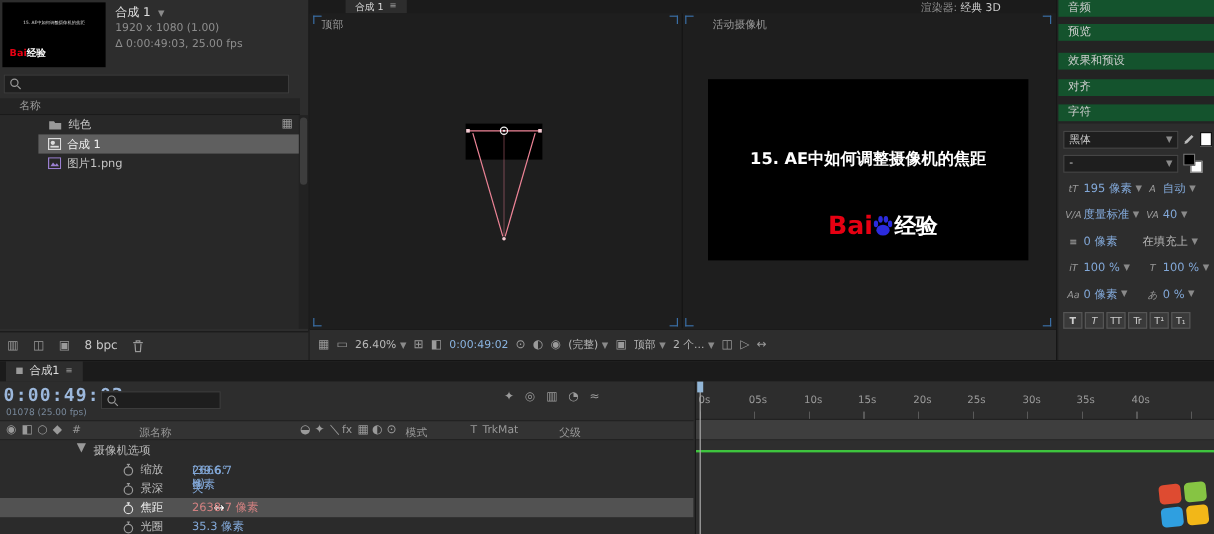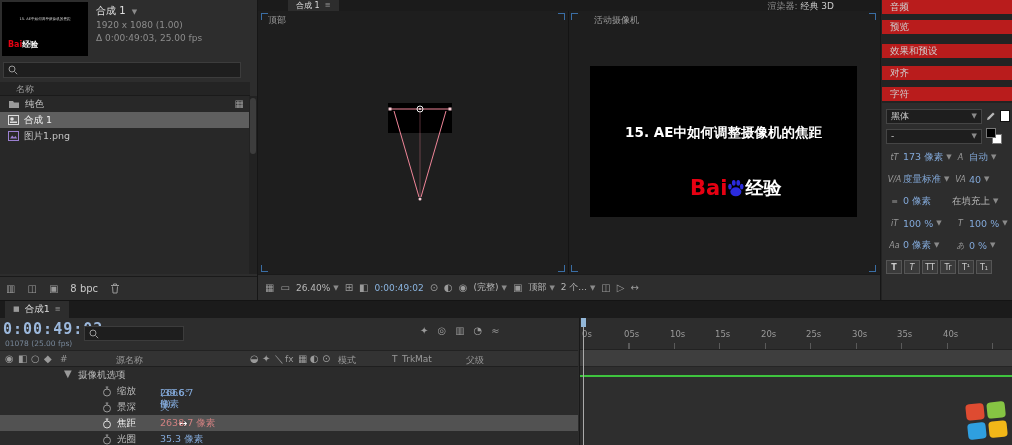--- a/index.html
+++ b/index.html
@@ -17,21 +17,21 @@
   .mini-title { color:#ddd; font-size:4px; text-align:center; margin-top:14px; white-space:nowrap; transform:scale(.9); }
   .mini-logo { position:absolute; left:6px; bottom:6px; font-weight:bold; font-size:8px; }
   .mini-bai { color:#e60012; } .mini-jy { color:#fff; }
   .proj-info { position:absolute; left:96px; top:4px; line-height:13px; }
   .proj-info .l1 { color:#e0e0e0; }
   .proj-info .l2,.proj-info .l3 { color:#8d8d8d; font-size:9px; }
   .proj-search { position:absolute; left:3px; top:62px; width:238px; height:16px; background:#1e1e1e; border:1px solid #3c3c3c; display:flex; align-items:center; padding:0 4px; gap:4px; }
   .proj-search input { background:transparent; border:none; outline:none; color:#ccc; width:200px; font-size:9px; }
   .proj-list-header { position:absolute; left:0; top:82px; width:250px; height:14px; background:#242424; border-bottom:1px solid #1a1a1a; font-size:9px; color:#999; padding-left:16px; line-height:14px; }
   .proj-list { position:absolute; left:0; top:96px; width:250px; height:178px; background:#282828; }
-  .proj-row { height:16px; display:flex; align-items:center; gap:5px; padding-left:8px; font-size:9.5px; color:#c4c4c4; position:relative; }
+  .proj-row { height:16px; display:flex; align-items:center; gap:5px; padding-left:8px; font-size:9.5px; color:#c4c4c4; position:relative;margin-left:32px; }
   .proj-row.sel { background:#5f5f5f; color:#f2f2f2; }
   .row-right-icon { position:absolute; right:6px; top:3px; }
   .proj-scroll { position:absolute; right:0; top:96px; width:8px; height:178px; background:#222; }
   .proj-scroll .thumb { position:absolute; top:2px; left:1px; width:6px; height:56px; background:#3d3d3d; border-radius:3px; }
   .proj-footer { position:absolute; left:0; bottom:0; width:258px; height:24px; background:#2d2d2d; border-top:1px solid #1a1a1a; display:flex; align-items:center; gap:12px; padding:0 6px; }
 
   
   #viewer-panel { position:absolute; left:258px; top:0; width:622px; height:300px; background:#1d1d1d; }
   .viewer-tabbar { position:relative; height:11px; background:#1b1b1b; }
   .viewer-tab { position:absolute; left:30px; top:0; height:11px; background:#2d2d2d; padding:0 8px; font-size:8px; color:#ddd; display:flex; align-items:center; gap:5px; }
@@ -49,21 +49,21 @@
   .comp-title { margin-top:58px; text-align:center; color:#fff; font-weight:bold; font-size:13.5px; white-space:nowrap; }
   .comp-logo { position:absolute; left:100px; top:110px; display:flex; align-items:center; }
   .logo-bai { color:#e60012; font-weight:bold; font-size:21px; }
   .logo-jy { color:#fff; font-weight:bold; font-size:18px; margin-left:1px; }
   .viewer-toolbar { position:absolute; left:0; bottom:0; width:622px; height:26px; background:#2d2d2d; border-top:1px solid #1a1a1a; display:flex; align-items:center; gap:6px; padding:0 7px; font-size:9px; color:#b8b8b8; white-space:nowrap; overflow:hidden; }
   .tb-group { display:flex; align-items:center; }
   .tb-timecode { color:#8ab4e0; }
 
   
   #right-panel { position:absolute; left:880px; top:0; width:132px; height:300px; background:#232323; border-left:1px solid #161616; overflow:hidden; }
-  .rp-header { position:absolute; left:1px; width:131px; height:14px; background:#b91c1c; font-size:9.5px; color:#cfcfcf; line-height:14px; padding-left:8px; }
+  .rp-header { position:absolute; left:1px; width:131px; height:14px; background:#14532d; font-size:9.5px; color:#cfcfcf; line-height:14px; padding-left:8px; }
   .char-content { position:absolute; left:1px; top:103px; width:131px; height:197px; background:#2d2d2d; padding:3px 0 0 4px; overflow:hidden; }
   .cp-selrow { display:flex; align-items:center; gap:4px; height:20px; }
   .cp-select { width:96px; height:15px; background:#1e1e1e; border:1px solid #454545; display:flex; align-items:center; justify-content:space-between; padding:0 4px; font-size:9px; color:#ccc; }
   .swatch-white { width:10px; height:12px; background:#fff; border:1px solid #111; }
   .swatch-stack { position:relative; width:16px; height:16px; }
   .swatch-stack .b { position:absolute; left:0; top:0; width:10px; height:10px; background:#000; border:1px solid #777; z-index:2; }
   .swatch-stack .w { position:absolute; right:0; bottom:0; width:10px; height:10px; background:#fff; border:1px solid #777; }
   .cp-row { display:flex; align-items:center; height:22px; font-size:9.5px; }
   .cp-ic { width:17px; text-align:center; color:#9a9a9a; font-size:8px; font-style:italic; flex:0 0 auto; }
   .cp-val { color:#82a8d8; }
@@ -289,21 +289,21 @@
         </div>
         <div class="swatch-stack">
             <div class="b"></div>
             <div class="w"></div>
           </div>
       </div>
 
       <div class="cp-row">
         <div class="cp-cell-l">
           <span class="cp-ic">tT</span>
-          <span class="cp-val">173 像素</span>
+          <span class="cp-val">195 像素</span>
             <span class="caret">▼</span>
         </div>
         <div class="cp-cell-r">
           <span class="cp-ic">A</span>
           <span class="cp-val">自动</span>
             <span class="caret">▼</span>
         </div>
       </div>
       <div class="cp-row">
         <div class="cp-cell-l">

